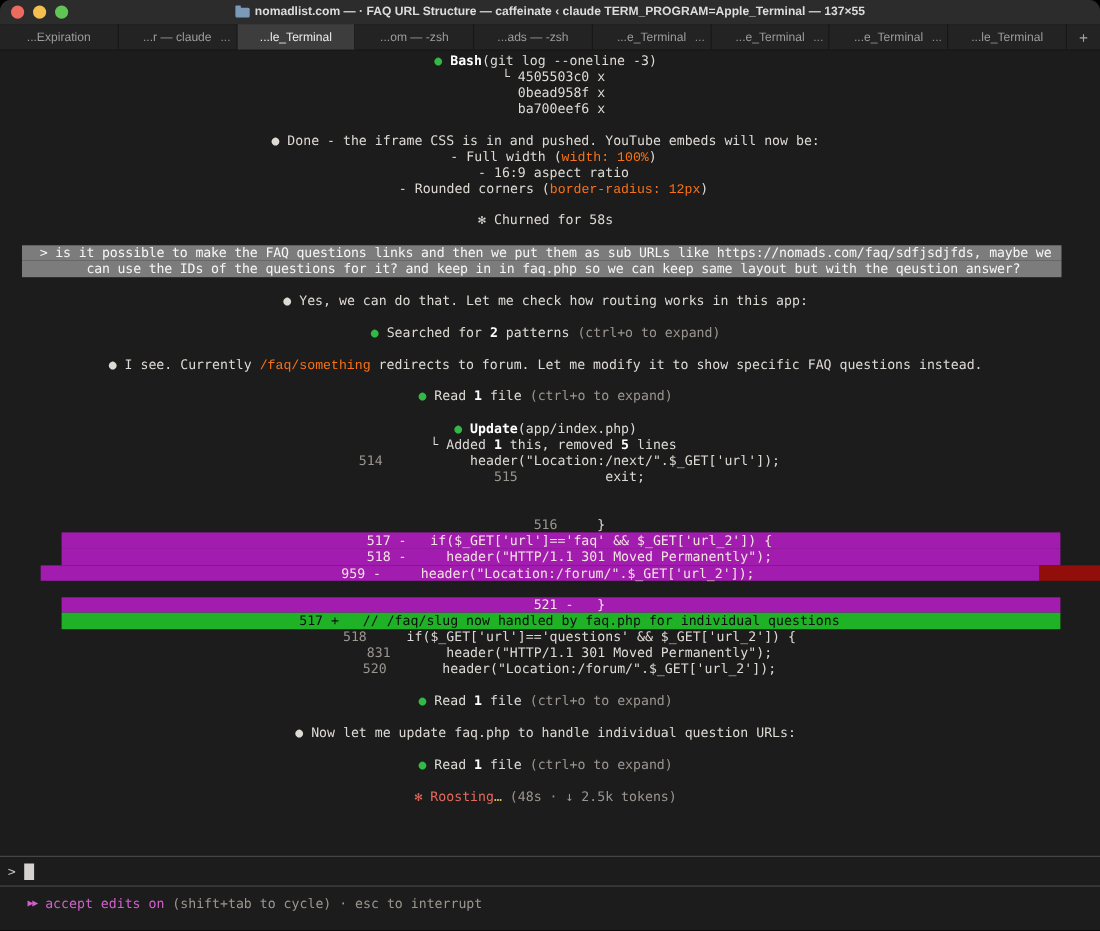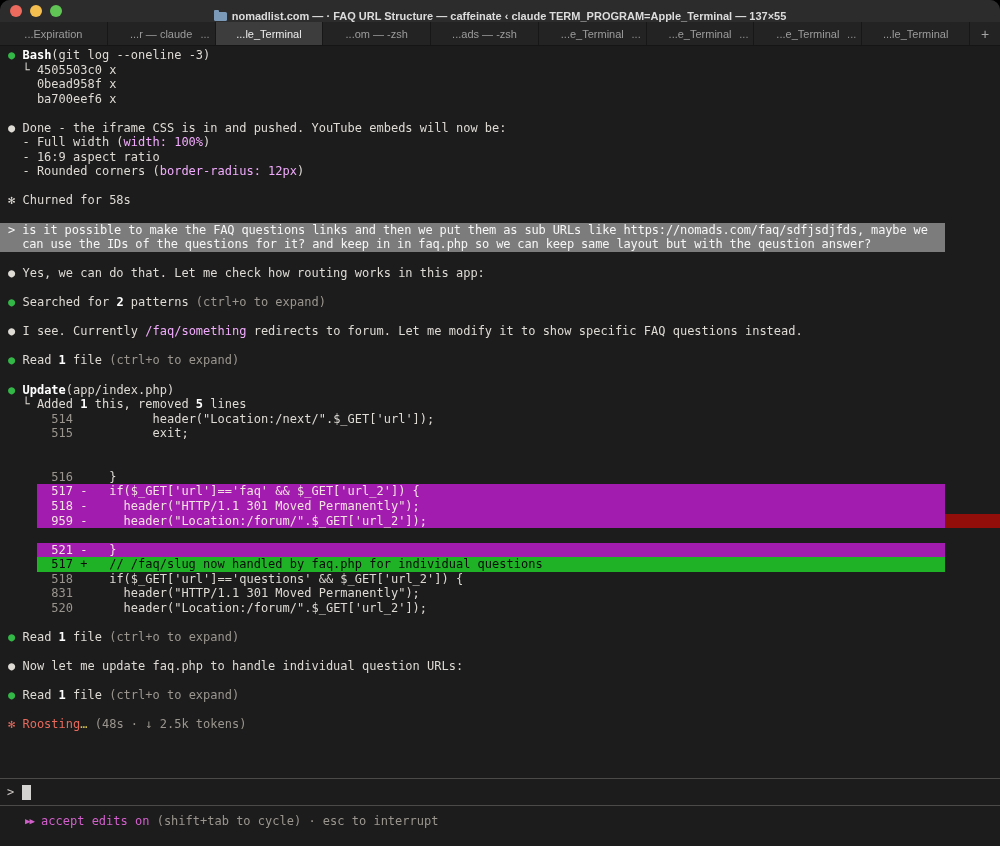--- a/index.html
+++ b/index.html
@@ -1,21 +1,21 @@
 <!DOCTYPE html>
 <html><head>
 <meta charset="utf-8">
 <style>
   html,body{margin:0;padding:0;background:#000;}
   .window{position:relative;width:1000px;height:846px;background:#1d1c1c;
           border-radius:10px 10px 0 0;overflow:hidden;
           font-family:"DejaVu Sans Mono",monospace;}
   
   .titlebar{position:absolute;top:0;left:0;right:0;height:22px;background:#2d2c2d;
-            display:flex;align-items:flex-end;justify-content:center;}
+            display:flex;align-items:center;justify-content:center;}
   .lights{position:absolute;left:10px;top:5px;display:flex;gap:8px;}
   .light{width:12px;height:12px;border-radius:50%;}
   .light.red{background:#ec6a5e;}
   .light.yellow{background:#f5bf4f;}
   .light.green{background:#61c555;}
   .titletext{display:flex;align-items:center;color:#dcdcdc;
              font-family:"Liberation Sans",sans-serif;font-size:11px;font-weight:bold;}
   .folder{display:inline-block;width:13px;height:9px;background:#7b99b8;border-radius:1.5px;
           position:relative;margin-right:5px;margin-top:1px;}
   .folder::before{content:"";position:absolute;top:-2px;left:0;width:5px;height:3px;
@@ -24,25 +24,25 @@
   .tabbar{position:absolute;top:22px;left:0;right:0;height:23px;background:#242324;
           display:flex;border-bottom:1px solid #151515;}
   .tab{flex:1;position:relative;display:flex;align-items:center;justify-content:center;
        color:#9c9c9c;font-family:"Liberation Sans",sans-serif;font-size:11px;
        border-right:1px solid #171717;overflow:hidden;white-space:nowrap;}
   .tab.active{background:#3e3d3e;color:#ececec;}
   .tab .more{position:absolute;right:5px;color:#8f8f8f;}
   .tab-plus{flex:none;width:30px;display:flex;align-items:center;justify-content:center;
             color:#a5a5a5;font-family:"Liberation Sans",sans-serif;font-size:14px;}
   
-  .content{position:absolute;top:48px;left:0;right:16px;}
+  .content{position:absolute;top:48px;left:0;right:16px;text-align:center;}
   .line{height:14.55px;line-height:14.55px;white-space:pre;padding-left:8px;
         font-size:12px;color:#dedbd5;}
   .s-g{color:#33b747;} .s-b{color:#ffffff;font-weight:700;}
-  .s-d{color:#9a968f;} .s-p{color:#f0abfc;}
+  .s-d{color:#9a968f;} .s-p{color:#f97316;font-family:Liberation Mono, monospace;}
   .s-salmon{color:#e56a5d;} .s-yellow{color:#d3c14f;}
   .block{display:inline-block;vertical-align:top;height:100%;white-space:pre;}
   .hl-red .block,.hl-r519 .block{width:908px;background:#a21caf;color:#f2e2e0;}
   .hl-r520 .block{background:#920e0a;color:#f2e2e0;}
   .hl-green .block{width:908px;background:#1fb227;color:#0d0d0d;}
   .redext{display:inline-block;vertical-align:top;height:100%;width:56px;background:#920e0a;}
   .gapdark{display:inline-block;vertical-align:top;height:100%;width:60px;background:#242323;}
   .redfill{display:inline-block;vertical-align:top;height:100%;width:770px;background:#920e0a;}
   .hl-user .block{width:945px;background:#7c7c7c;color:#f6f6f6;margin-left:-8px;
                   padding-left:8px;box-sizing:border-box;letter-spacing:-0.15px;}

